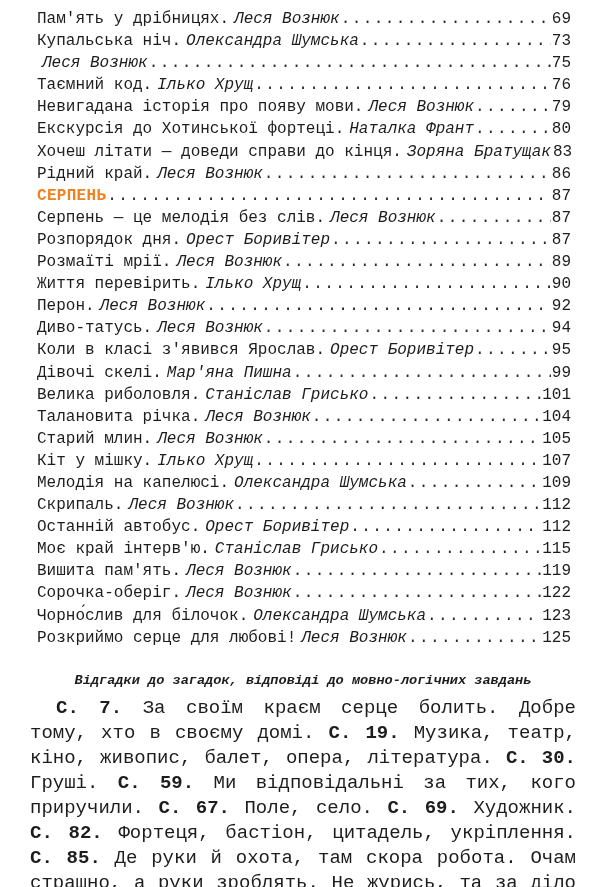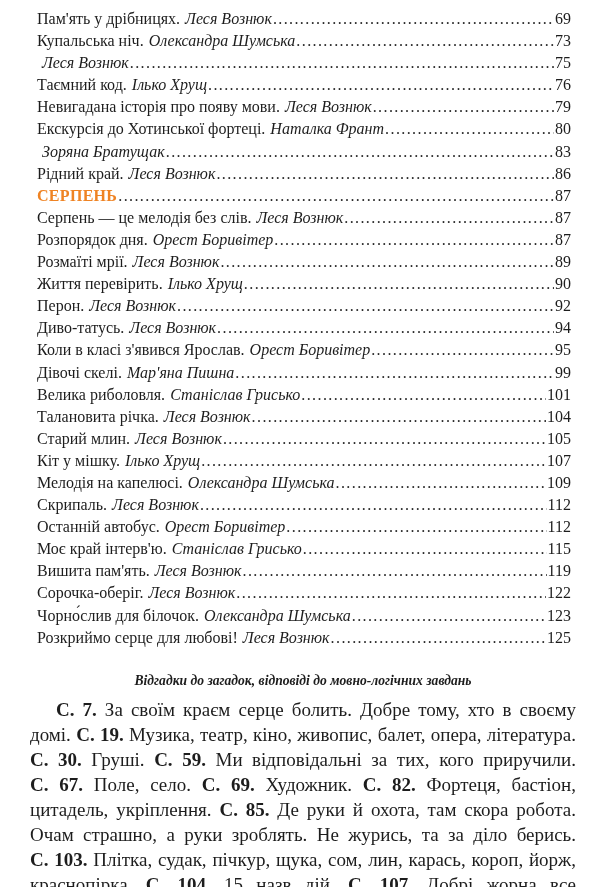--- a/index.html
+++ b/index.html
@@ -5,21 +5,21 @@
   html, body {
     margin: 0;
     padding: 0;
     background: #ffffff;
   }
   .page {
     position: relative;
     width: 600px;
     height: 887px;
     background: #ffffff;
-    font-family: Liberation Serif, serif;
+    font-family: Liberation Mono, monospace;
     color: #1d1d1d;
     overflow: hidden;
     box-sizing: border-box;
   }
   .toc {
     padding: 8px 29px 0 37px;
   }
   .toc-row {
     display: flex;
     align-items: baseline;
@@ -111,20 +111,21 @@
         <span class="dots">............................................................................................................................................................................................................................</span>
         <span class="page-num">79</span>
       </div>
       <div class="toc-row">
         <span class="title">Екскурсія до Хотинської фортеці.</span>
         <span class="author">Наталка Франт</span>
         <span class="dots">............................................................................................................................................................................................................................</span>
         <span class="page-num">80</span>
       </div>
       <div class="toc-row">
+        <span class="title">Хочеш літати — доведи справи до кінця.</span>
         <span class="author">Зоряна Братущак</span>
         <span class="dots">............................................................................................................................................................................................................................</span>
         <span class="page-num">83</span>
       </div>
       <div class="toc-row">
         <span class="title">Рідний край.</span>
         <span class="author">Леся Вознюк</span>
         <span class="dots">............................................................................................................................................................................................................................</span>
         <span class="page-num">86</span>
       </div>

